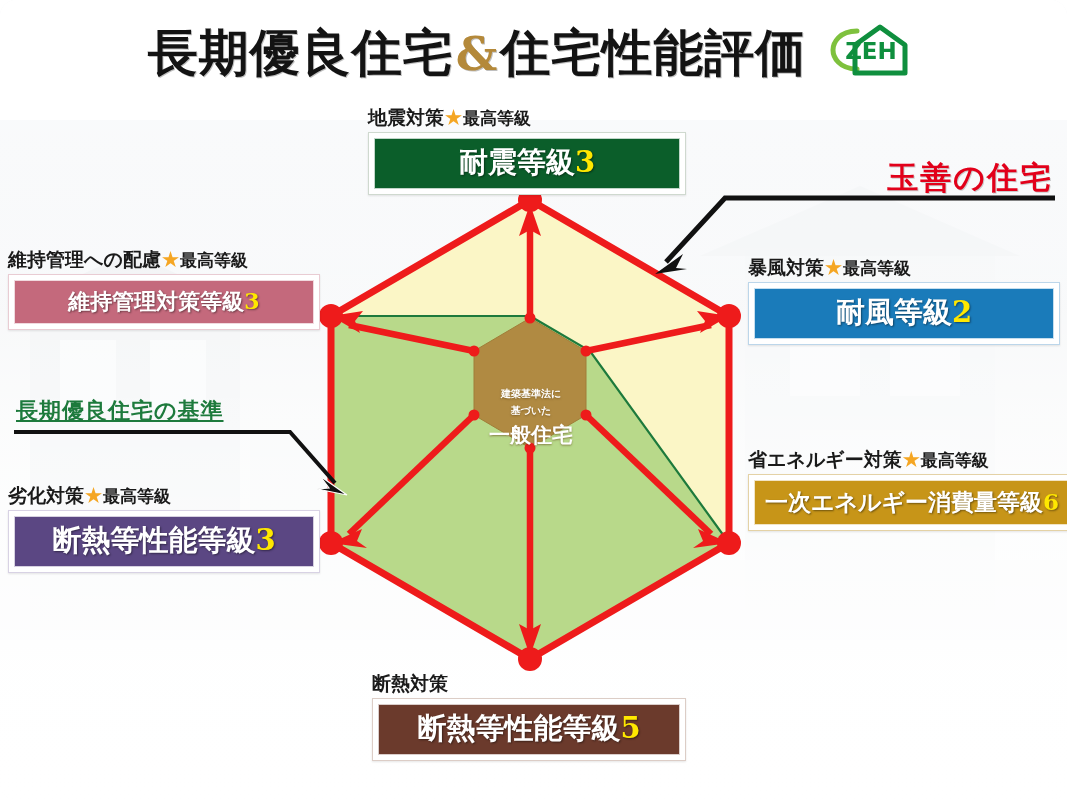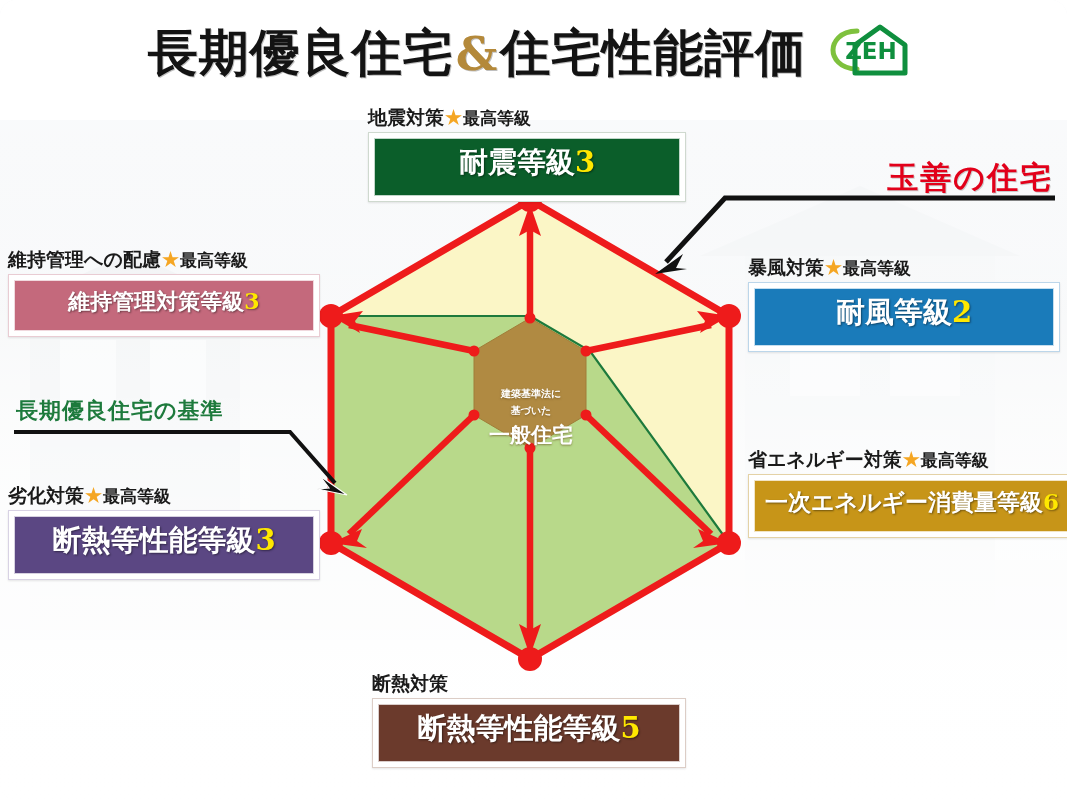--- a/index.html
+++ b/index.html
@@ -47,42 +47,42 @@
   }
 
   
   .callout-text{
     position:absolute;
     font-family:"DejaVu Serif","Liberation Serif",serif;
     font-weight:bold;white-space:nowrap;text-align:center;
   }
   #callout-tamazen{right:14px;top:157px;font-size:31px;color:#e2001a;letter-spacing:2px;
     text-shadow:1px 1px 0 rgba(0,0,0,.18);}
-  #callout-choki{left:16px;top:396px;font-size:22px;color:#1d7a3c;letter-spacing:1px;}
+  #callout-choki{left:16px;top:396px;font-size:22px;color:#1d7a3c;letter-spacing:1px;text-decoration:underline;}
 
   
   .card{position:absolute;}
   .card .cap{
     font-family:"DejaVu Serif","Liberation Serif",serif;
     font-size:19px;font-weight:bold;color:#1a1a1a;
     white-space:nowrap;line-height:22px;margin-bottom:3px;
   }
   .card .cap .star{color:#f5a623;font-size:19px;padding:0 1px;}
   .card .cap .hi{font-size:17px;}
   .frame{
     border:1px solid #d7d7e2;background:#fff;padding:5px;
     box-shadow:0 1px 2px rgba(0,0,0,.10);
   }
   .bar{
     border:1px solid rgba(255,255,255,.75);
     text-align:center;
     font-family:"DejaVu Serif","Liberation Serif",serif;
     font-weight:bold;color:#ffffff;
     text-shadow:1px 1px 2px rgba(0,0,0,.45);
-    line-height:1;padding:9px 6px 18px;
+    line-height:1;padding:9px 6px 11px;
     white-space:nowrap;
   }
   .bar .num{color:#ffe800;}
   .bar.sz28{font-size:29px;}
   .bar.sz26{font-size:22px;}
   .bar.sz23{font-size:23px;}
 
   #card-top{left:368px;top:106px;width:318px;}
   #card-top .frame{border-color:#cfd9cf;}
   #card-left-upper{left:8px;top:248px;width:312px;}

